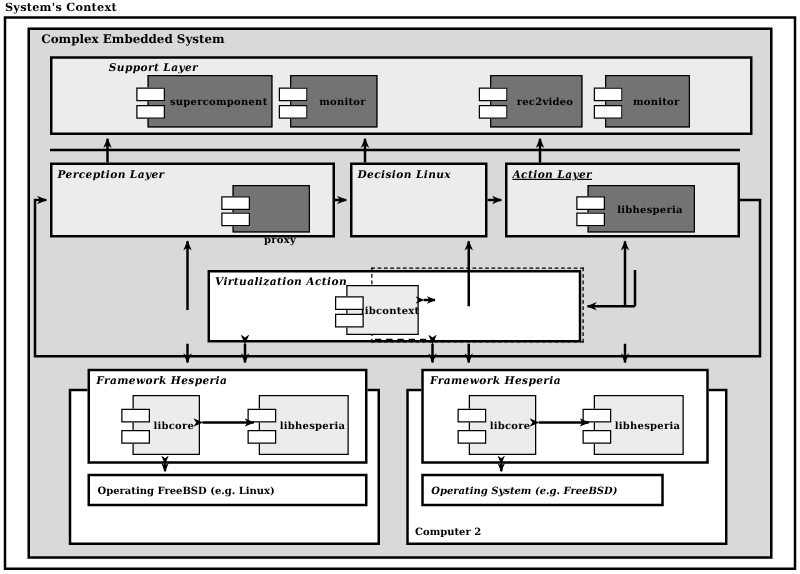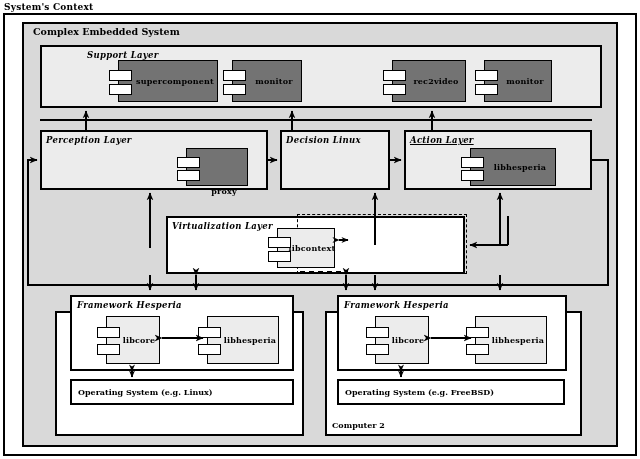--- a/index.html
+++ b/index.html
@@ -90,21 +90,21 @@
 
   <div class="abs layer" style="left:404px;top:130px;width:188px;height:60px;"></div>
   <div class="layer-title" style="left:410px;top:135px;text-decoration:underline;">Action Layer</div>
   <div class="comp" style="left:470px;top:148px;width:84px;height:36px;">
     <span class="tab t1"></span>
     <span class="tab t2"></span>
     <span class="comp-label" style="padding-left:14px;">libhesperia</span>
   </div>
 
   <div class="abs layer layer-white" style="left:166px;top:216px;width:299px;height:58px;"></div>
-  <div class="layer-title" style="left:172px;top:221px;">Virtualization Layer</div>
+  <div class="layer-title" style="left:172px;top:221px;">Virtualization Action</div>
 
   <div class="dashed-box" style="left:297px;top:214px;width:168px;height:58px;"></div>
 
   <div class="comp shaded" style="left:277px;top:228px;width:56px;height:38px;">
     <span class="tab t1"></span>
     <span class="tab t2"></span>
     <span class="comp-label" style="padding-left:12px;">libcontext</span>
   </div>
 
 
@@ -119,41 +119,41 @@
     <span class="tab t2"></span>
     <span class="comp-label" style="padding-left:12px;">libcore</span>
   </div>
   <div class="comp shaded" style="left:207px;top:316px;width:70px;height:46px;">
     <span class="tab t1"></span>
     <span class="tab t2"></span>
     <span class="comp-label" style="padding-left:14px;">libhesperia</span>
   </div>
 
   <div class="abs os-box" style="left:70px;top:379px;width:224px;height:26px;">
-    <span class="os-label">Operating System (e.g. Linux)</span>
+    <span class="os-label">Operating FreeBSD (e.g. Linux)</span>
   </div>
 
   <div class="abs computer" style="left:325px;top:311px;width:257px;height:125px;"></div>
   <div class="computer-label" style="left:332px;top:420px;">Computer 2</div>
 
   <div class="abs fw-box" style="left:337px;top:295px;width:230px;height:76px;"></div>
   <div class="layer-title" style="left:344px;top:300px;">Framework Hesperia</div>
 
   <div class="comp shaded" style="left:375px;top:316px;width:52px;height:46px;">
     <span class="tab t1"></span>
     <span class="tab t2"></span>
     <span class="comp-label" style="padding-left:12px;">libcore</span>
   </div>
   <div class="comp shaded" style="left:475px;top:316px;width:70px;height:46px;">
     <span class="tab t1"></span>
     <span class="tab t2"></span>
     <span class="comp-label" style="padding-left:14px;">libhesperia</span>
   </div>
 
-  <div class="abs os-box" style="left:337px;top:379px;width:228px;height:26px;">
+  <div class="abs os-box" style="left:337px;top:379px;width:194px;height:26px;font-style:italic;">
     <span class="os-label">Operating System (e.g. FreeBSD)</span>
   </div>
 
   <svg class="ov" viewBox="0 0 640 459">
     <defs>
       <marker id="ar" markerWidth="9" markerHeight="9" refX="7.4" refY="4" orient="auto" markerUnits="userSpaceOnUse">
         <path d="M0,0.6 L8,4 L0,7.4 L2.4,4 Z" fill="#000"></path>
       </marker>
       <marker id="arS" markerWidth="8" markerHeight="8" refX="6.6" refY="3.6" orient="auto" markerUnits="userSpaceOnUse">
         <path d="M0,0.6 L7.2,3.6 L0,6.6 L2.2,3.6 Z" fill="#000"></path>

